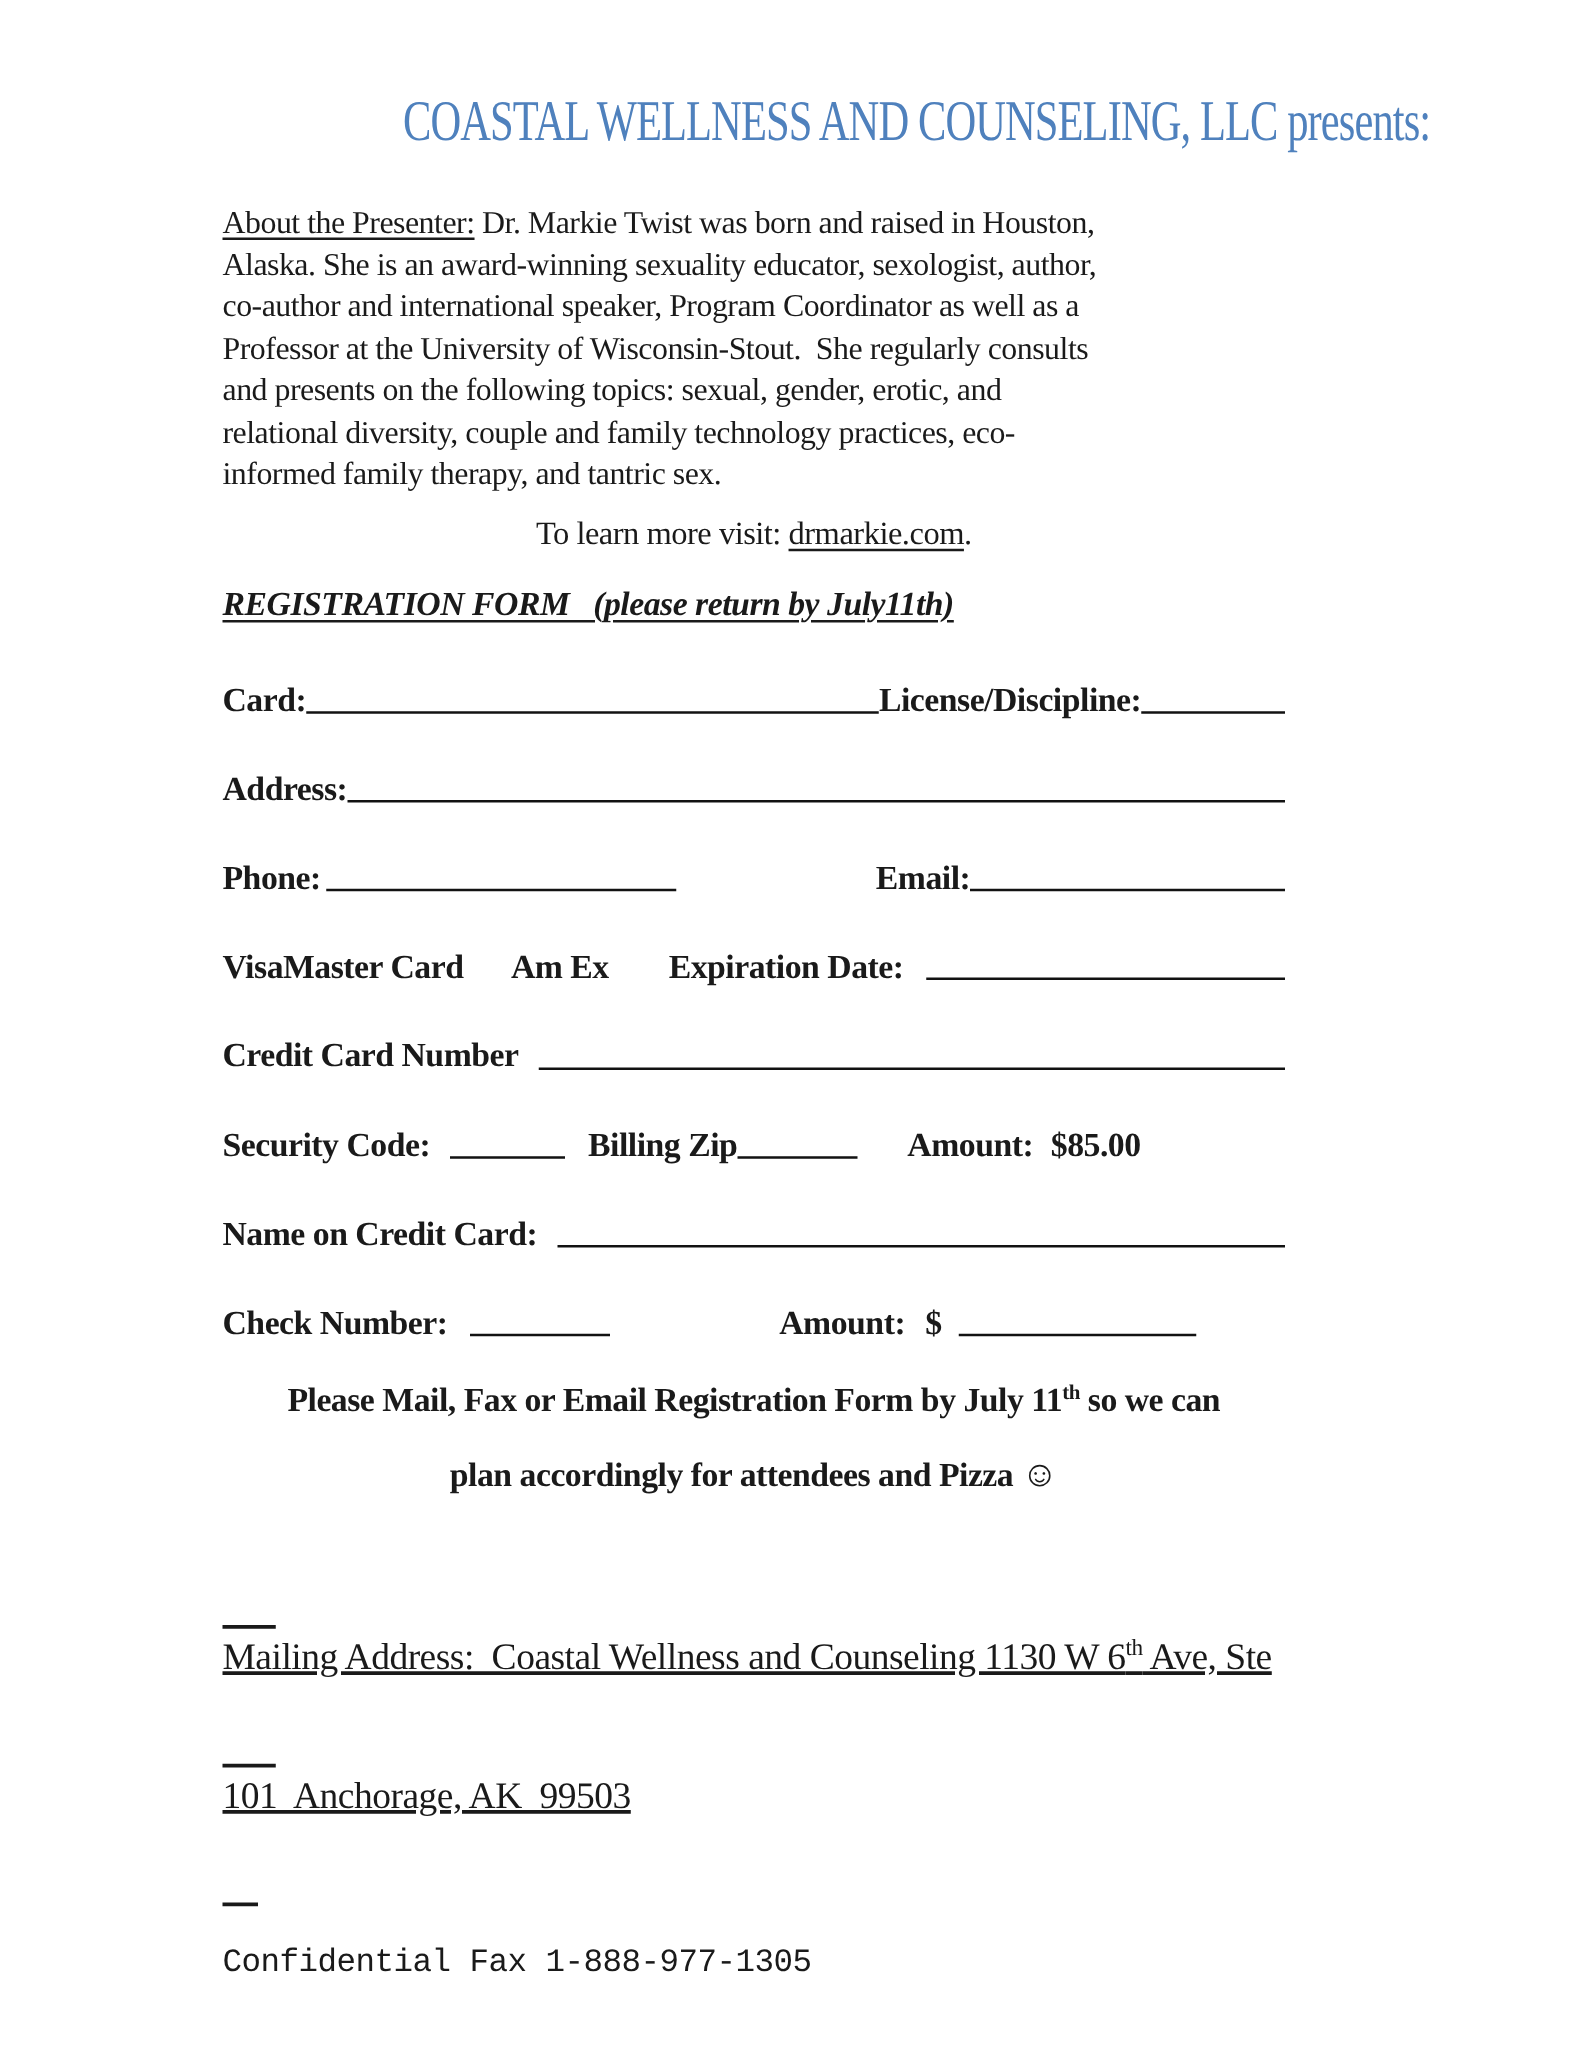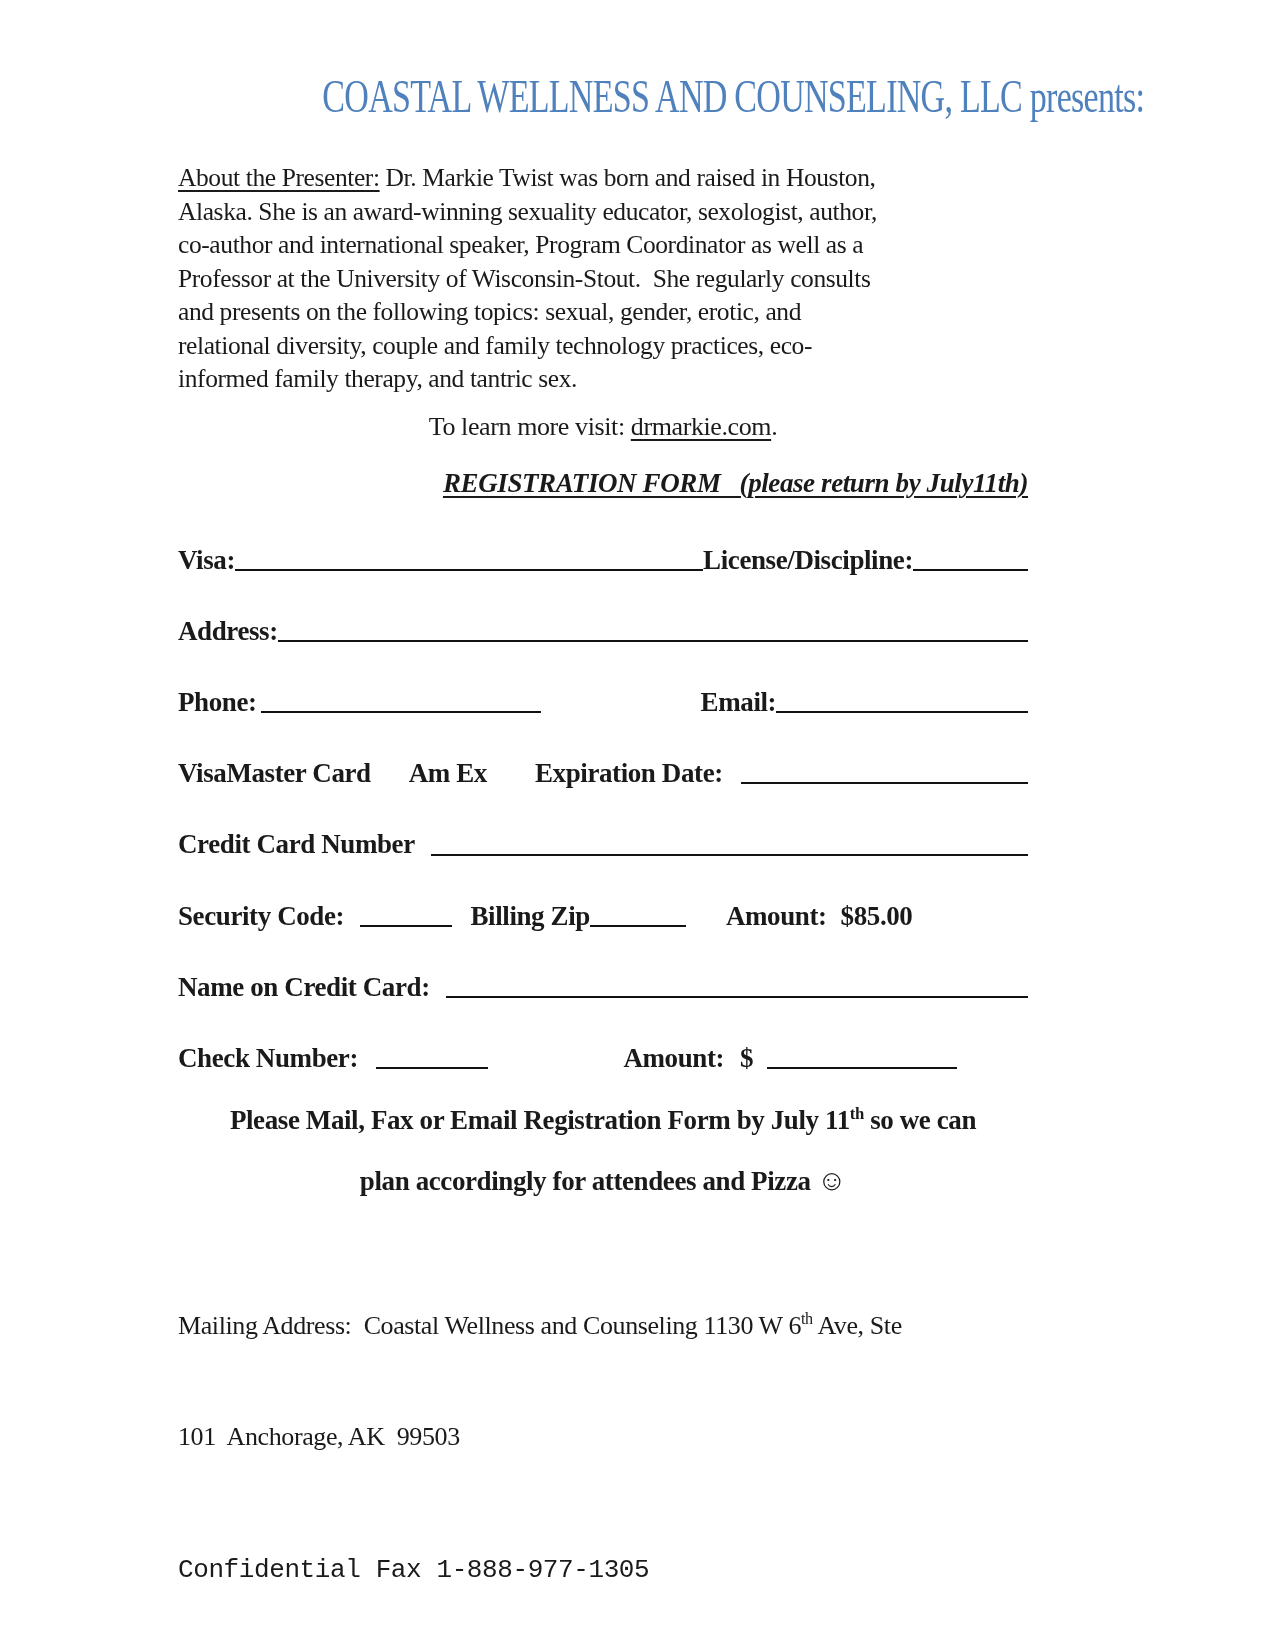--- a/index.html
+++ b/index.html
@@ -49,21 +49,21 @@
   }
   .notice {
     margin-top:22px;
     font-size:26px;
     line-height:34px;
     letter-spacing:-0.4px;
     white-space:pre;
   }
   .form-heading {
     margin-top:24px;
-    text-align:right;
+    text-align:left;
     font-size:27px;
     font-weight:bold;
     font-style:italic;
     letter-spacing:-0.4px;
     white-space:pre;
   }
 
   
   .frow {
     display:flex;
@@ -103,24 +103,25 @@
     font-size:27px;
     font-weight:bold;
     letter-spacing:-0.4px;
     white-space:pre;
   }
   .bold-center.second { margin-top:28px; }
   sup { font-size:0.62em; vertical-align:super; line-height:0; }
   .smiley { font-weight:normal; font-size:29px; }
   .mailing {
     margin-top:36px;
-    font-size:26px;
+    font-size:30px;
     line-height:37px;
     letter-spacing:-0.4px;
     white-space:pre;
+    text-decoration:underline;
   }
   .fax   { margin-top:26px; font-size:26px; letter-spacing:-0.4px; white-space:pre;font-family:Liberation Mono, monospace; }
 </style>
 </head>
 <body>
 
 <div class="page">
   <div class="content">
 
     <h1 class="title">
@@ -136,21 +137,21 @@
       <div class="pline">relational diversity, couple and family technology practices, eco-</div>
       <div class="pline">informed family therapy, and tantric sex.</div>
     </div>
 
     <div class="center-line"><span>To learn more visit: </span><span class="u">drmarkie.com</span><span>.</span></div>
 
 
     <div class="form-heading"><span class="u">REGISTRATION FORM   (please return by July11th)</span></div>
 
     <div class="frow first">
-      <span>Visa:</span>
+      <span>Card:</span>
       <span class="fill"></span>
       <span>License/Discipline:</span>
       <span class="fill w115"></span>
     </div>
 
     <div class="frow">
       <span>Address:</span>
       <span class="fill"></span>
     </div>
 

